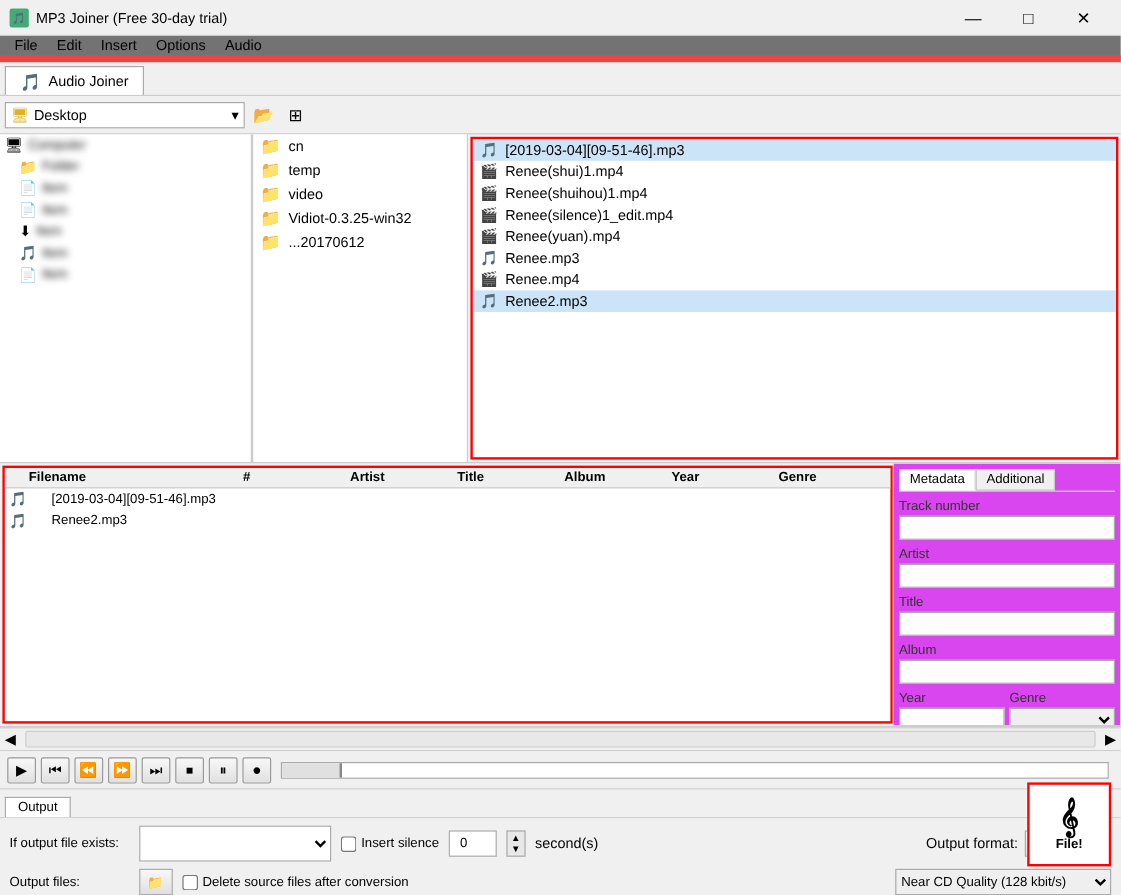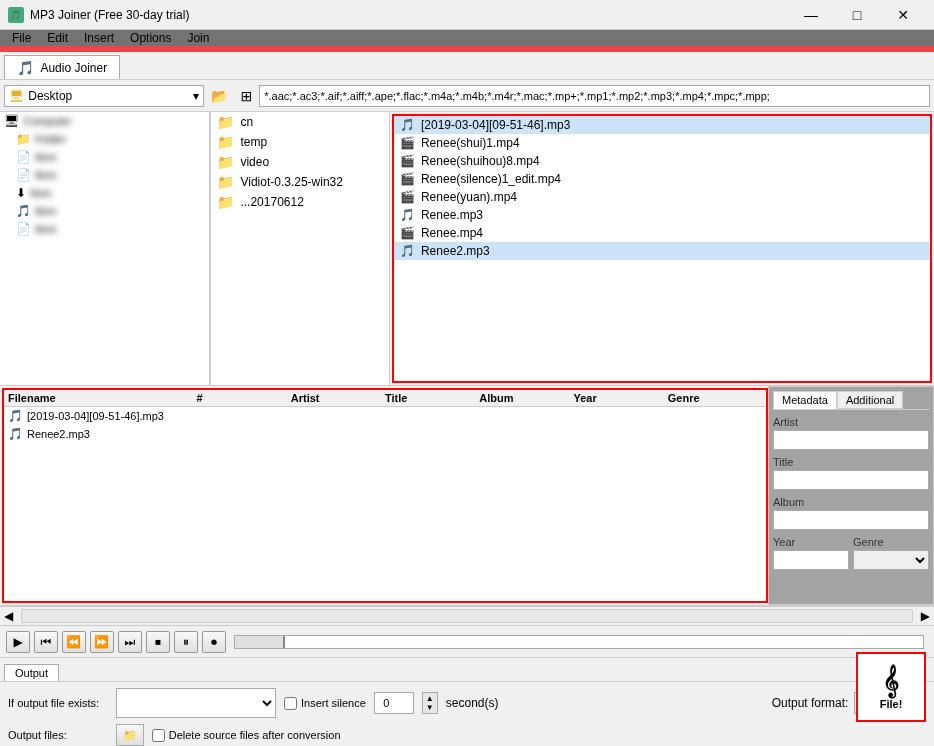--- a/index.html
+++ b/index.html
@@ -42,26 +42,26 @@
 
     
     .folder-item { display: flex; align-items: center; padding: 2px 6px; gap: 6px; cursor: pointer; font-size: 12px; }
     .folder-icon { color: #dcb228; font-size: 14px; }
 
     
     .queue-panel { display: flex; height: 220px; border-bottom: 1px solid #ccc; }
     .queue-list { flex: 1; border: 2px solid red; background: white; overflow-y: auto; margin: 2px 0 2px 2px; }
     .queue-header { display: flex; align-items: center; padding: 2px 4px; background: #f0f0f0; border-bottom: 1px solid #ccc; font-size: 11px; font-weight: bold; }
     .queue-col { flex: 1; }
-    .queue-col.filename { flex: 2; }
+    .queue-col.filename { flex: 2; margin-left: 16px; }
     .queue-row { display: flex; align-items: center; padding: 2px 4px; gap: 4px; cursor: pointer; font-size: 11px; }
     .queue-row-icon { font-size: 12px; color: #5588cc; }
 
     
-    .metadata-panel { width: 166px; border: 1px solid #ccc; background: #a3a3a3; padding: 4px; overflow-y: auto; }
+    .metadata-panel { width: 190px; border: 1px solid #ccc; background: #d946ef; padding: 4px; overflow-y: auto; }
     .meta-tabs { display: flex; gap: 0; margin-bottom: 6px; border-bottom: 1px solid #ccc; }
     .meta-tab { padding: 2px 8px; font-size: 11px; cursor: pointer; border: 1px solid #ccc; background: #f0f0f0; }
     .meta-tab.active { background: white; border-bottom-color: white; }
     .meta-field { margin-bottom: 6px; }
     .meta-label { font-size: 11px; color: #333; margin-bottom: 2px; }
     .meta-input { width: 100%; height: 20px; border: 1px solid #aaa; font-size: 11px; padding: 0 2px; background: white; }
     .meta-row { display: flex; gap: 4px; margin-bottom: 6px; }
     .meta-row > div { flex: 1; }
     .meta-select { width: 100%; height: 20px; border: 1px solid #aaa; font-size: 11px; }
 
@@ -113,41 +113,38 @@
     <button class="title-btn">□</button>
     <button class="title-btn close">✕</button>
   </div>
 </div>
 
 <div class="menu-bar">
   <span class="menu-item">File</span>
   <span class="menu-item">Edit</span>
   <span class="menu-item">Insert</span>
   <span class="menu-item">Options</span>
-  <span class="menu-item">Join</span>
+  <span class="menu-item">Audio</span>
 </div>
 
 <div class="tab-bar">
   <div class="tab">
     <span class="tab-icon">🎵</span>
     <span>Audio Joiner</span>
   </div>
 </div>
 
 <div class="toolbar">
   <div class="folder-combo">
     <span style="color:#dcb228">🖥</span>
     <span style="font-size:12px;flex:1">Desktop</span>
     <span>▾</span>
   </div>
   <button class="tb-btn" title="Navigate up">📂</button>
   <button class="tb-btn">⊞</button>
-  <div class="filter-box">
-    <span>*.aac;*.ac3;*.aif;*.aiff;*.ape;*.flac;*.m4a;*.m4b;*.m4r;*.mac;*.mp+;*.mp1;*.mp2;*.mp3;*.mp4;*.mpc;*.mpp;</span>
-  </div>
 </div>
 
 <div class="main-content">
 
   <div class="file-tree">
 
     <div class="tree-item">
       <span>🖥</span>
       <span class="blurred" style="font-size:11px">Computer</span>
     </div>
@@ -204,21 +201,21 @@
     <div class="file-list-item selected">
       <span class="file-icon">🎵</span>
       <span>[2019-03-04][09-51-46].mp3</span>
     </div>
     <div class="file-list-item">
       <span class="file-icon">🎬</span>
       <span>Renee(shui)1.mp4</span>
     </div>
     <div class="file-list-item">
       <span class="file-icon">🎬</span>
-      <span>Renee(shuihou)8.mp4</span>
+      <span>Renee(shuihou)1.mp4</span>
     </div>
     <div class="file-list-item">
       <span class="file-icon">🎬</span>
       <span>Renee(silence)1_edit.mp4</span>
     </div>
     <div class="file-list-item">
       <span class="file-icon">🎬</span>
       <span>Renee(yuan).mp4</span>
     </div>
     <div class="file-list-item">
@@ -267,20 +264,24 @@
       <span class="queue-col" style="min-width:60px"></span>
       <span class="queue-col" style="min-width:40px"></span>
       <span class="queue-col" style="min-width:40px"></span>
     </div>
   </div>
 
   <div class="metadata-panel">
     <div class="meta-tabs">
       <div class="meta-tab active">Metadata</div>
       <div class="meta-tab">Additional</div>
+    </div>
+    <div class="meta-field">
+      <div class="meta-label">Track number</div>
+      <input class="meta-input" type="text" value="" style="">
     </div>
     <div class="meta-field">
       <div class="meta-label">Artist</div>
       <input class="meta-input" type="text" value="" style="">
     </div>
     <div class="meta-field">
       <div class="meta-label">Title</div>
       <input class="meta-input" type="text" value="" style="">
     </div>
     <div class="meta-field">
@@ -358,20 +359,25 @@
   </div>
 
   <div class="output-row">
     <span class="output-label">Output files:</span>
     <button class="output-btn">📁</button>
     <label class="checkbox-label">
       <input type="checkbox" style="">
       <span>Delete source files after conversion</span>
     </label>
 
+    <div style="margin-left:auto; display:flex; align-items:center; gap:6px;">
+      <select class="quality-combo">
+        <option>Near CD Quality (128 kbit/s)</option>
+      </select>
+    </div>
   </div>
 
   <button class="join-btn">
     <span style="font-size:28px">𝄞</span>
     <span>File!</span>
   </button>
 </div>
 
 <div class="status-bar">
   

